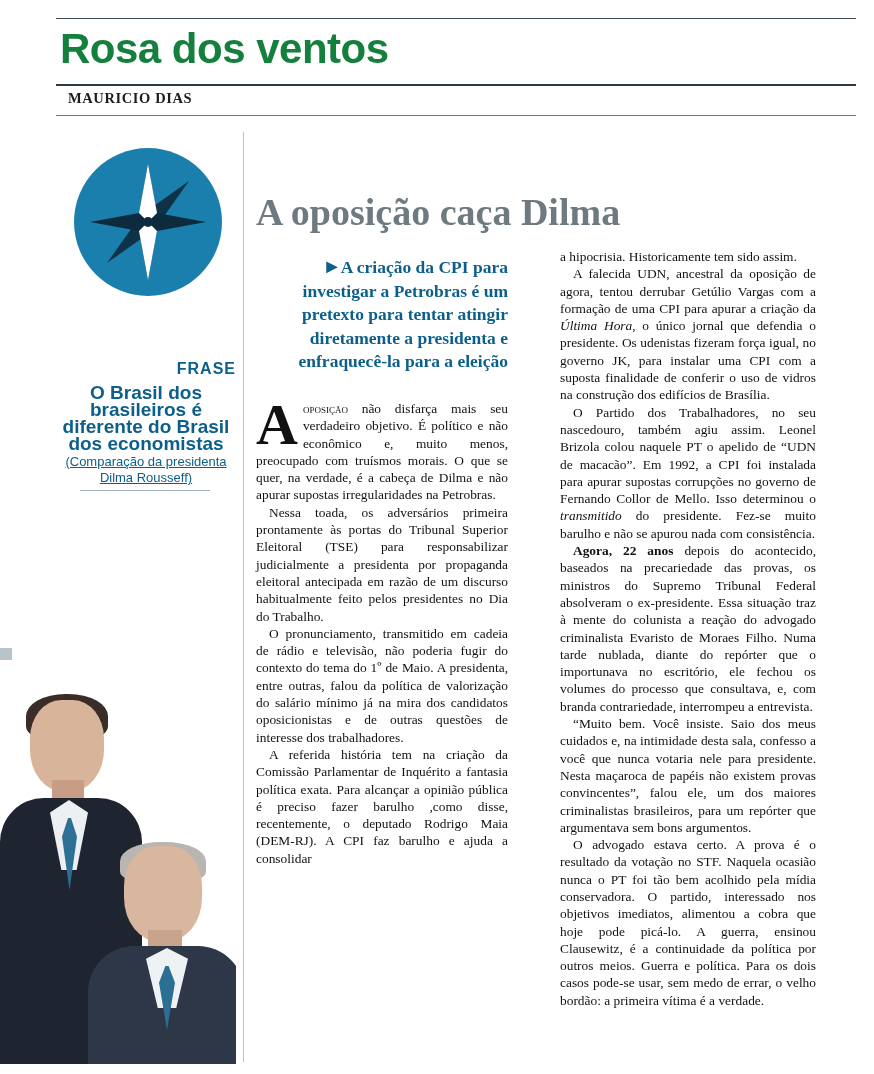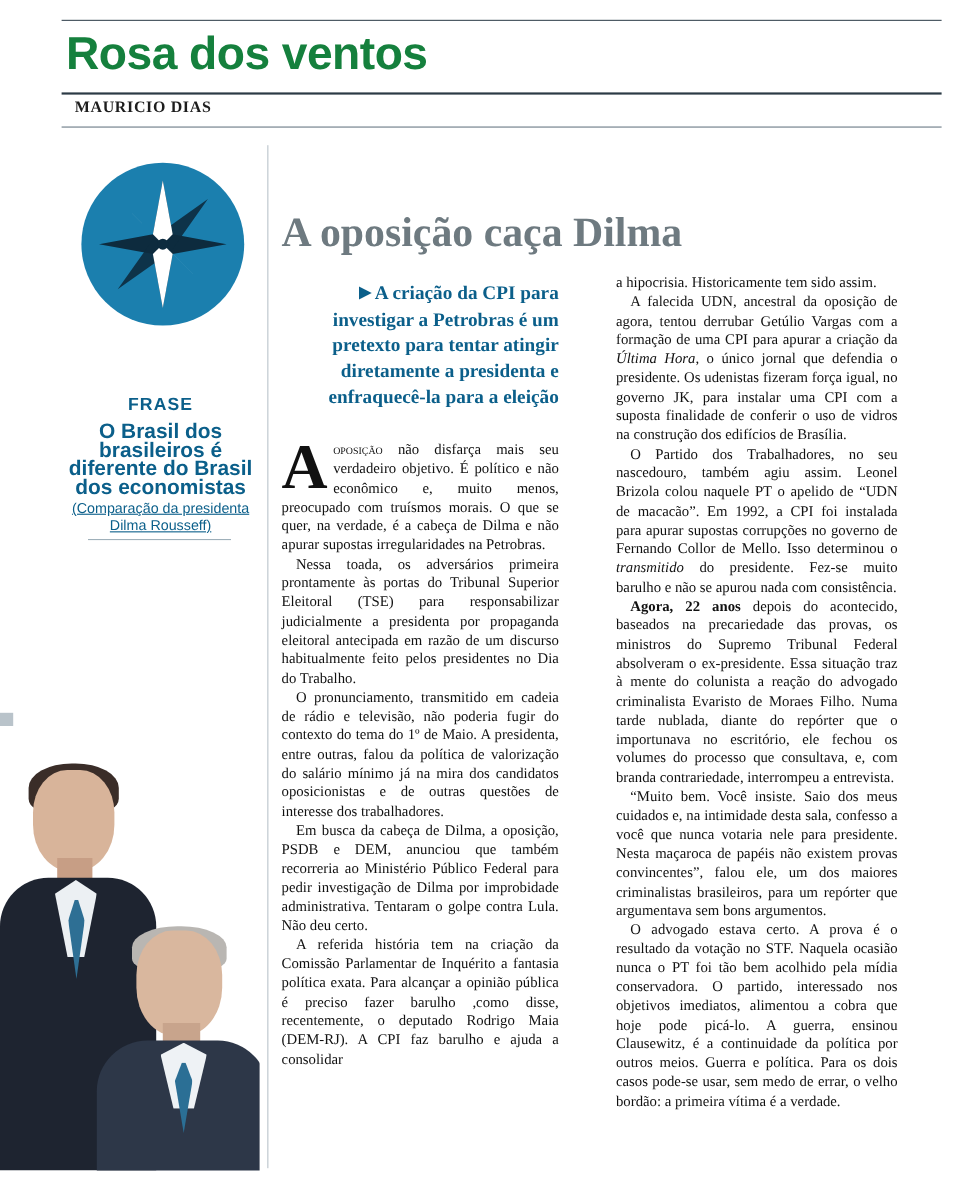--- a/index.html
+++ b/index.html
@@ -83,20 +83,21 @@
     left: 0; top: 230px;
     width: 180px;
     text-align: center;
     font-family: "Liberation Sans", sans-serif;
     color: #0b5f8a;
   }
   .frase-title {
     font-weight: bold;
     font-size: 16px;
     letter-spacing: 1px;
+    text-align: right;
   }
   .frase-text {
     margin-top: 6px;
     font-size: 19px;
     line-height: 17px;
     font-weight: bold;
   }
   .frase-sub {
     margin-top: 2px;
     font-size: 13px;
@@ -380,21 +381,20 @@
     <span class="tri">▶</span>
     <span>A criação da CPI para investigar a Petrobras é um pretexto para tentar atingir diretamente a presidenta e enfraquecê-la para a eleição</span>
   </div>
 
   <div class="col col1">
     <p class="dropcap-para noindent">
       <span class="dropcap">A</span><span class="smallcaps">oposição</span><span> não disfarça mais seu verdadeiro objetivo. É político e não econômico e, muito menos, preocupado com truísmos morais. O que se quer, na verdade, é a cabeça de Dilma e não apurar supostas irregularidades na Petrobras.</span>
     </p>
     <p>Nessa toada, os adversários primeira prontamente às portas do Tribunal Superior Eleitoral (TSE) para responsabilizar judicialmente a presidenta por propaganda eleitoral antecipada em razão de um discurso habitualmente feito pelos presidentes no Dia do Trabalho.</p>
     <p>O pronunciamento, transmitido em cadeia de rádio e televisão, não poderia fugir do contexto do tema do 1º de Maio. A presidenta, entre outras, falou da política de valorização do salário mínimo já na mira dos candidatos oposicionistas e de outras questões de interesse dos trabalhadores.</p>
-    <p>Em busca da cabeça de Dilma, a oposição, PSDB e DEM, anunciou que também recorreria ao Ministério Público Federal para pedir investigação de Dilma por improbidade administrativa. Tentaram o golpe contra Lula. Não deu certo.</p>
     <p>A referida história tem na criação da Comissão Parlamentar de Inquérito a fantasia política exata. Para alcançar a opinião pública é preciso fazer barulho ,como disse, recentemente, o deputado Rodrigo Maia (DEM-RJ). A CPI faz barulho e ajuda a consolidar</p>
   </div>
 
   <div class="col col2">
     <p class="noindent">a hipocrisia. Historicamente tem sido assim.</p>
     <p>A falecida UDN, ancestral da oposição de agora, tentou derrubar Getúlio Vargas com a formação de uma CPI para apurar a criação da <span class="ital">Última Hora</span>, o único jornal que defendia o presidente. Os udenistas fizeram força igual, no governo JK, para instalar uma CPI com a suposta finalidade de conferir o uso de vidros na construção dos edifícios de Brasília.</p>
     <p>O Partido dos Trabalhadores, no seu nascedouro, também agiu assim. Leonel Brizola colou naquele PT o apelido de “UDN de macacão”. Em 1992, a CPI foi instalada para apurar supostas corrupções no governo de Fernando Collor de Mello. Isso determinou o <span class="ital">transmitido</span> do presidente. Fez-se muito barulho e não se apurou nada com consistência.</p>
     <p><span class="bold">Agora, 22 anos</span> depois do acontecido, baseados na precariedade das provas, os ministros do Supremo Tribunal Federal absolveram o ex-presidente. Essa situação traz à mente do colunista a reação do advogado criminalista Evaristo de Moraes Filho. Numa tarde nublada, diante do repórter que o importunava no escritório, ele fechou os volumes do processo que consultava, e, com branda contrariedade, interrompeu a entrevista.</p>
     <p>“Muito bem. Você insiste. Saio dos meus cuidados e, na intimidade desta sala, confesso a você que nunca votaria nele para presidente. Nesta maçaroca de papéis não existem provas convincentes”, falou ele, um dos maiores criminalistas brasileiros, para um repórter que argumentava sem bons argumentos.</p>
     <p>O advogado estava certo. A prova é o resultado da votação no STF. Naquela ocasião nunca o PT foi tão bem acolhido pela mídia conservadora. O partido, interessado nos objetivos imediatos, alimentou a cobra que hoje pode picá-lo. A guerra, ensinou Clausewitz, é a continuidade da política por outros meios. Guerra e política. Para os dois casos pode-se usar, sem medo de errar, o velho bordão: a primeira vítima é a verdade.</p>

